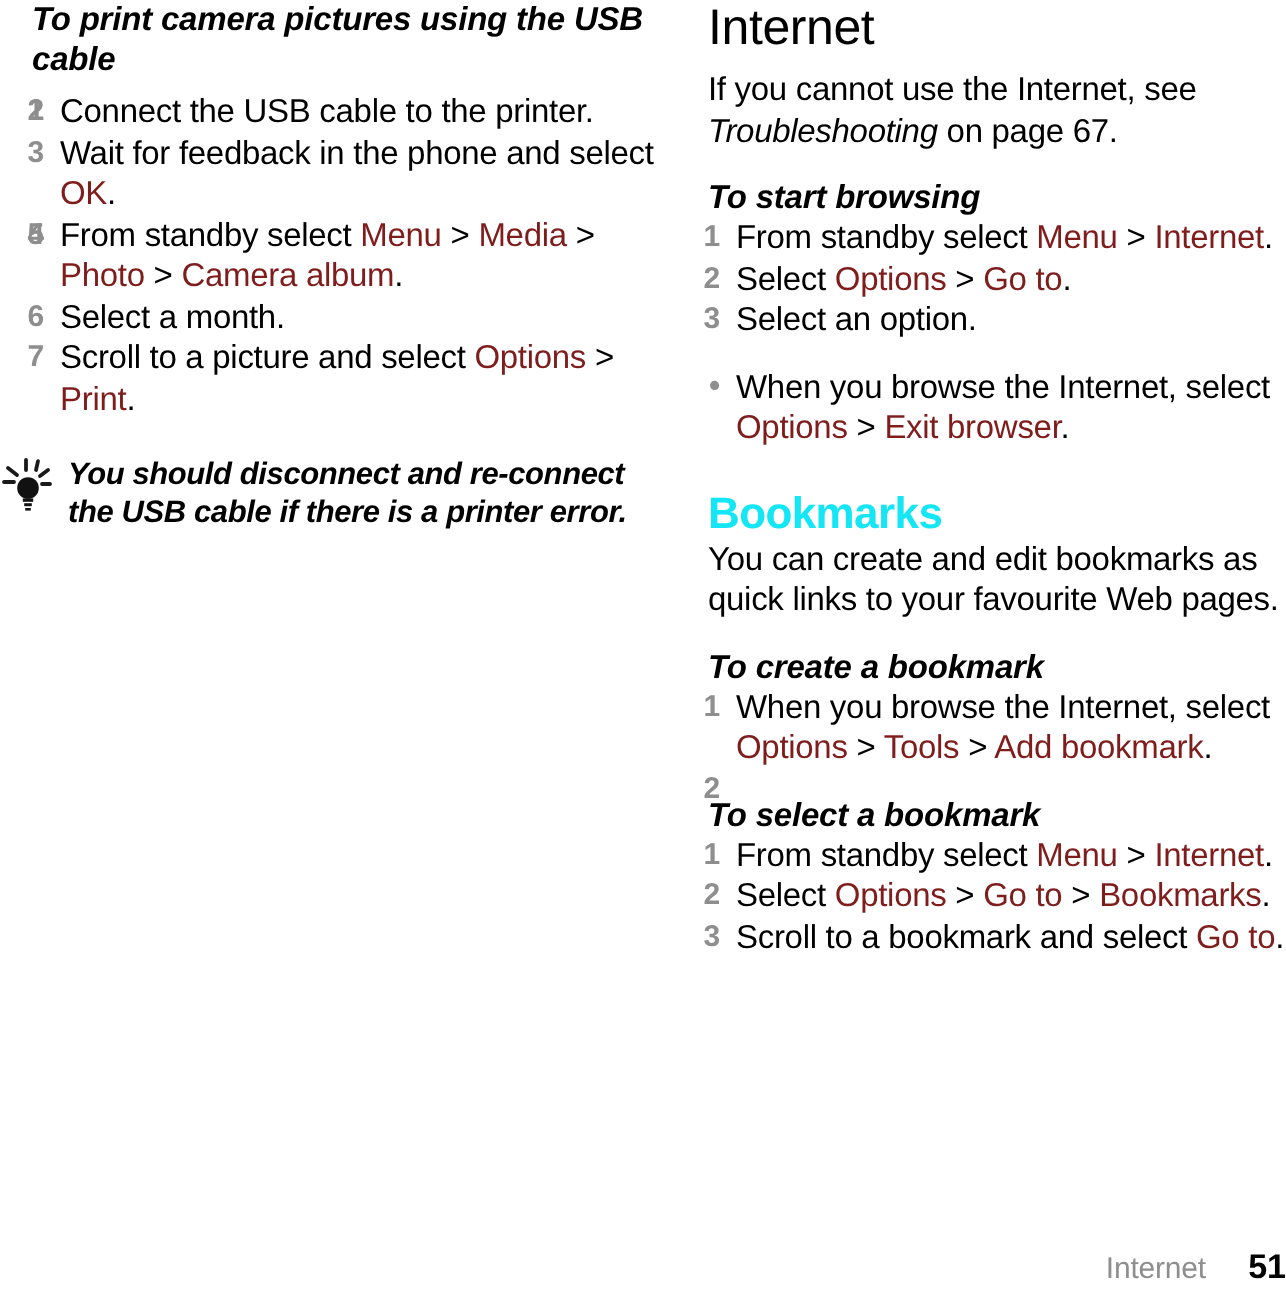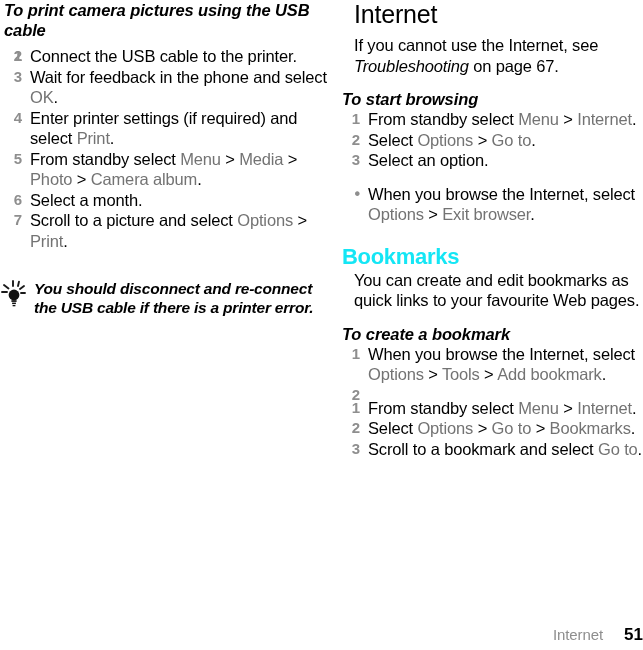--- a/index.html
+++ b/index.html
@@ -43,21 +43,21 @@
     margin: 0 0 7px 0;
     letter-spacing: -0.2px;
     padding-left: 16px;
   }
   .h2 {
     font-size: 16.5px;
     font-weight: bold;
     font-style: italic;
     line-height: 20px;
     margin: 0;
-    padding-left: 4px;
+    padding-left: 16px;
     letter-spacing: -0.1px;
   }
   .h2.section-cyan {
     color: #14E6F5;
     font-style: normal;
     font-weight: bold;
     font-size: 22px;
     line-height: 27px;
     letter-spacing: -0.3px;
   }
@@ -97,35 +97,35 @@
     line-height: 20.5px;
   }
   .step .marker.bullet {
     font-size: 16px;
     line-height: 19px;
     color: #8e8e8e;
   }
 
   
   .ui {
-    color: #737373;
+    color: #7f1d1d;
   }
   .sep { color: #000; }
   .ital { font-style: italic; }
 
   
   .gap-lg { height: 18px; }
   .gap-md { height: 13px; }
   .gap-sm { height: 6px; }
 
   
   .tip {
     position: relative;
     padding-left: 34px;
-    margin-top: 10px;
+    margin-top: 0;
   }
   .tip .tip-text {
     font-size: 15.5px;
     font-style: italic;
     font-weight: bold;
     line-height: 19px;
     letter-spacing: -0.2px;
   }
   .tip .bulb-icon {
     position: absolute;
@@ -175,21 +175,21 @@
     <div class="col-inner">
 
       <div class="h2 tight-top">To print camera pictures using the USB cable</div>
 
       <div class="gap-sm"></div>
 
       <ol class="steps">
           <li class="step"><span class="marker">1</span></li>
           <li class="step"><span class="marker">2</span><span><span>Connect the USB cable to the printer.</span></span></li>
           <li class="step"><span class="marker">3</span><span><span>Wait for feedback in the phone and select </span><span class="ui">OK</span><span>.</span></span></li>
-          <li class="step"><span class="marker">4</span><span><span>Enter printer settings (if required) and select </span><span class="ui">Print</span><span>.</span></span></li>
+          <li class="step"><span class="marker">4</span></li>
           <li class="step"><span class="marker">5</span><span><span>From standby select </span><span class="ui">Menu</span><span class="sep"> &gt; </span><span class="ui">Media</span><span class="sep"> &gt; </span><span class="ui">Photo</span><span class="sep"> &gt; </span><span class="ui">Camera album</span><span>.</span></span></li>
           <li class="step"><span class="marker">6</span><span><span>Select a month.</span></span></li>
           <li class="step"><span class="marker">7</span><span><span>Scroll to a picture and select </span><span class="ui">Options</span><span class="sep"> &gt; </span><span class="ui">Print</span><span>.</span></span></li>
         </ol>
 
       <div class="gap-lg"></div>
 
       <div class="tip">
         <span class="bulb-icon">
           <svg viewBox="0 0 32 30" width="32" height="30" aria-hidden="true">
@@ -238,20 +238,21 @@
           <div class="gap-lg"></div>
           <div class="h2 section-cyan">Bookmarks</div>
           <p class="para">You can create and edit bookmarks as quick links to your favourite Web pages.</p>
           <div class="gap-md"></div>
           <div class="h2">To create a bookmark</div>
           <ol class="steps">
             <li class="step"><span class="marker">1</span><span><span>When you browse the Internet, select </span><span class="ui">Options</span><span class="sep"> &gt; </span><span class="ui">Tools</span><span class="sep"> &gt; </span><span class="ui">Add bookmark</span><span>.</span></span></li>
             <li class="step"><span class="marker">2</span></li>
           </ol>
           <div class="gap-md"></div>
+          <div class="h2">To select a bookmark</div>
           <ol class="steps">
             <li class="step"><span class="marker">1</span><span><span>From standby select </span><span class="ui">Menu</span><span class="sep"> &gt; </span><span class="ui">Internet</span><span>.</span></span></li>
             <li class="step"><span class="marker">2</span><span><span>Select </span><span class="ui">Options</span><span class="sep"> &gt; </span><span class="ui">Go to</span><span class="sep"> &gt; </span><span class="ui">Bookmarks</span><span>.</span></span></li>
             <li class="step"><span class="marker">3</span><span><span>Scroll to a bookmark and select </span><span class="ui">Go to</span><span>.</span></span></li>
           </ol>
         </div>
 
     </div>
   </div>
 

